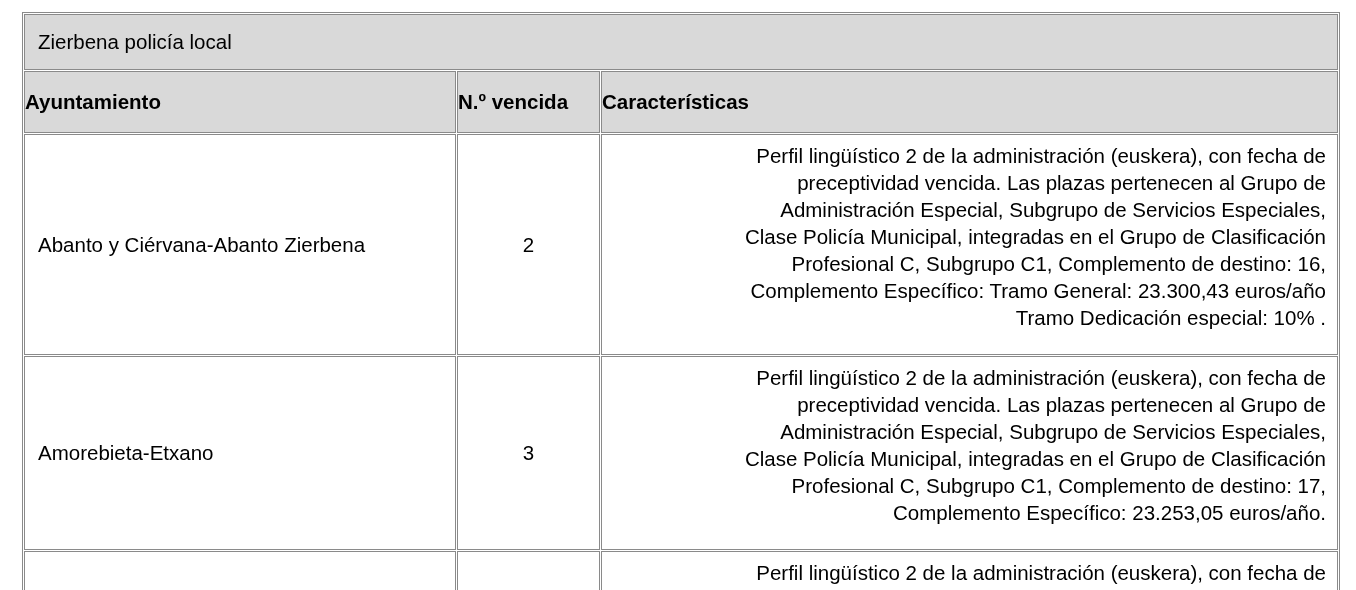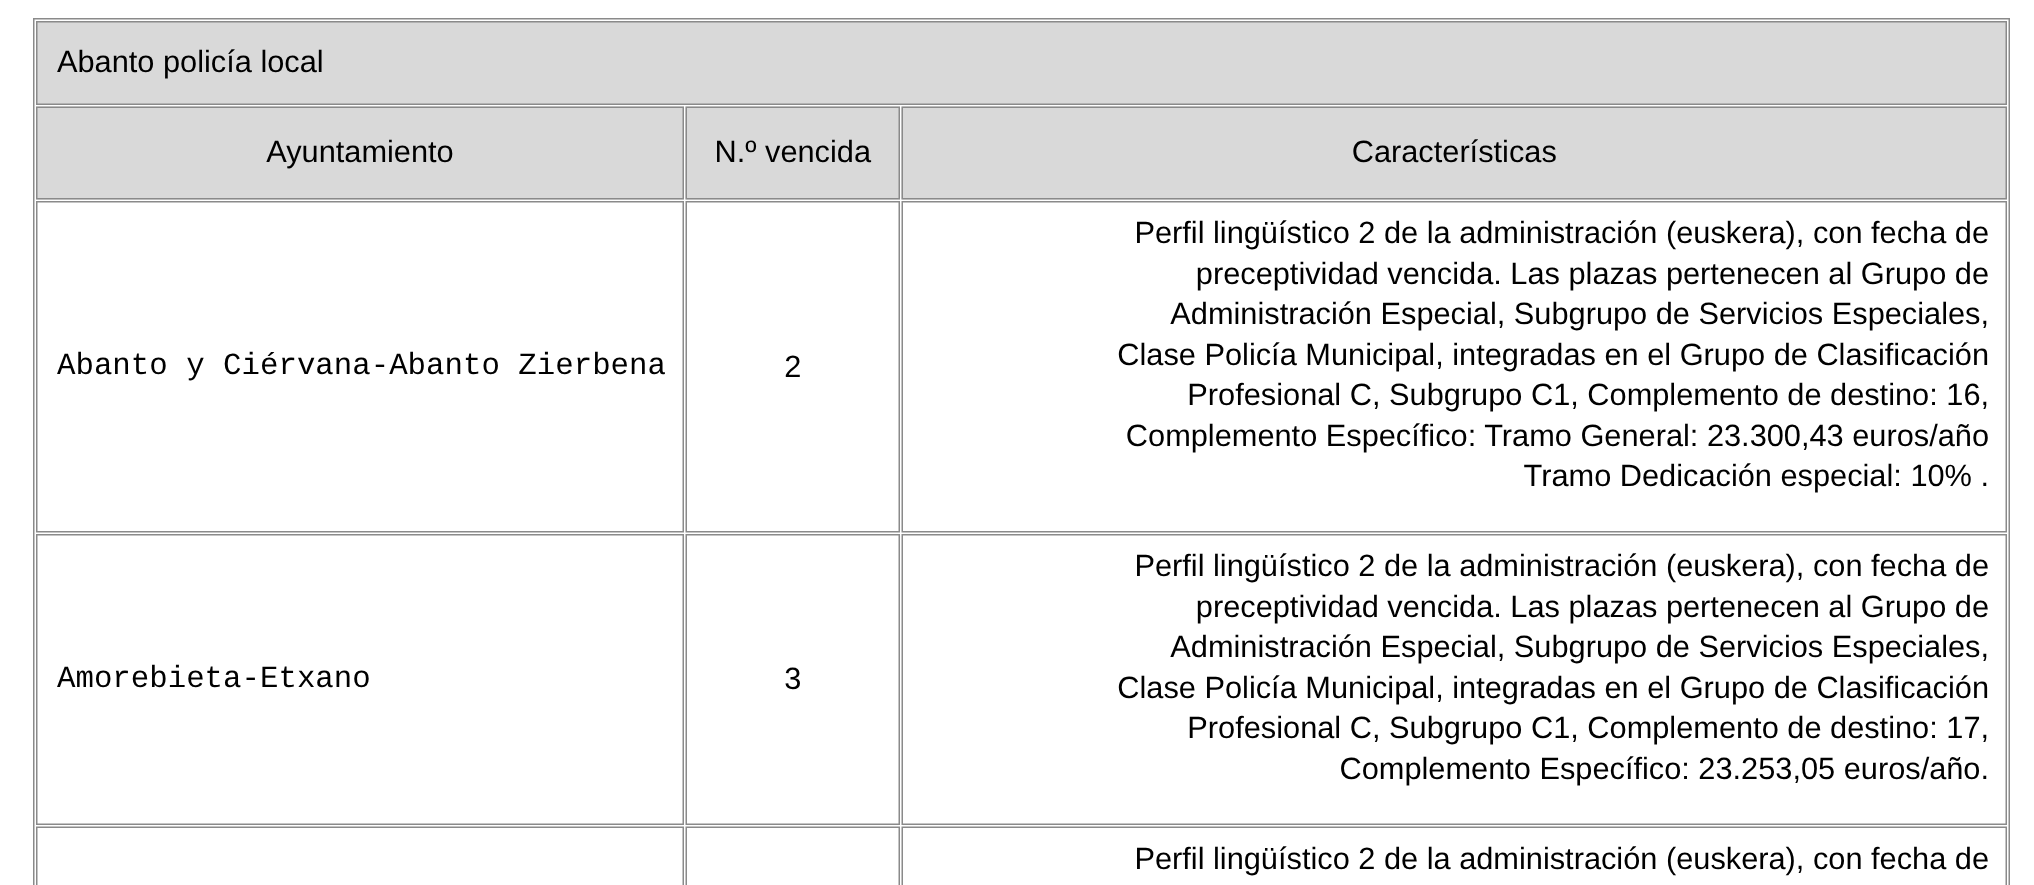--- a/index.html
+++ b/index.html
@@ -35,29 +35,28 @@
   tr.row-3        { height: 130px; }
 
   td.title-cell {
     background: #d9d9d9;
     text-align: left;
     vertical-align: middle;
     padding-left: 13px;
   }
   th.col-header {
     background: #d9d9d9;
-    font-weight: normal;
-    text-align: center;
+    font-weight: bold;
+    text-align: left;
     vertical-align: middle;
   }
   td.ayto-cell {
     text-align: left;
     vertical-align: middle;
     padding-left: 13px;
-    font-family: Liberation Mono, monospace;
   }
   td.plazas-cell {
     text-align: center;
     vertical-align: middle;
   }
   td.carac-cell {
     text-align: right;
     vertical-align: top;
     padding: 7px 11px 6px 12px;
     line-height: 27px;
@@ -69,21 +68,21 @@
 
 <table class="doc-table">
   <colgroup>
     <col class="c-ayto">
     <col class="c-plazas">
     <col class="c-carac">
   </colgroup>
 
   <tbody>
       <tr class="title-row">
-    <td class="title-cell" colspan="3">Abanto policía local</td>
+    <td class="title-cell" colspan="3">Zierbena policía local</td>
   </tr>
 
   <tr class="header-row">
     <th class="col-header">Ayuntamiento</th>
     <th class="col-header">N.º vencida</th>
     <th class="col-header">Características</th>
   </tr>
 
   <tr class="row-1">
     <td class="ayto-cell">Abanto y Ciérvana-Abanto Zierbena</td>

